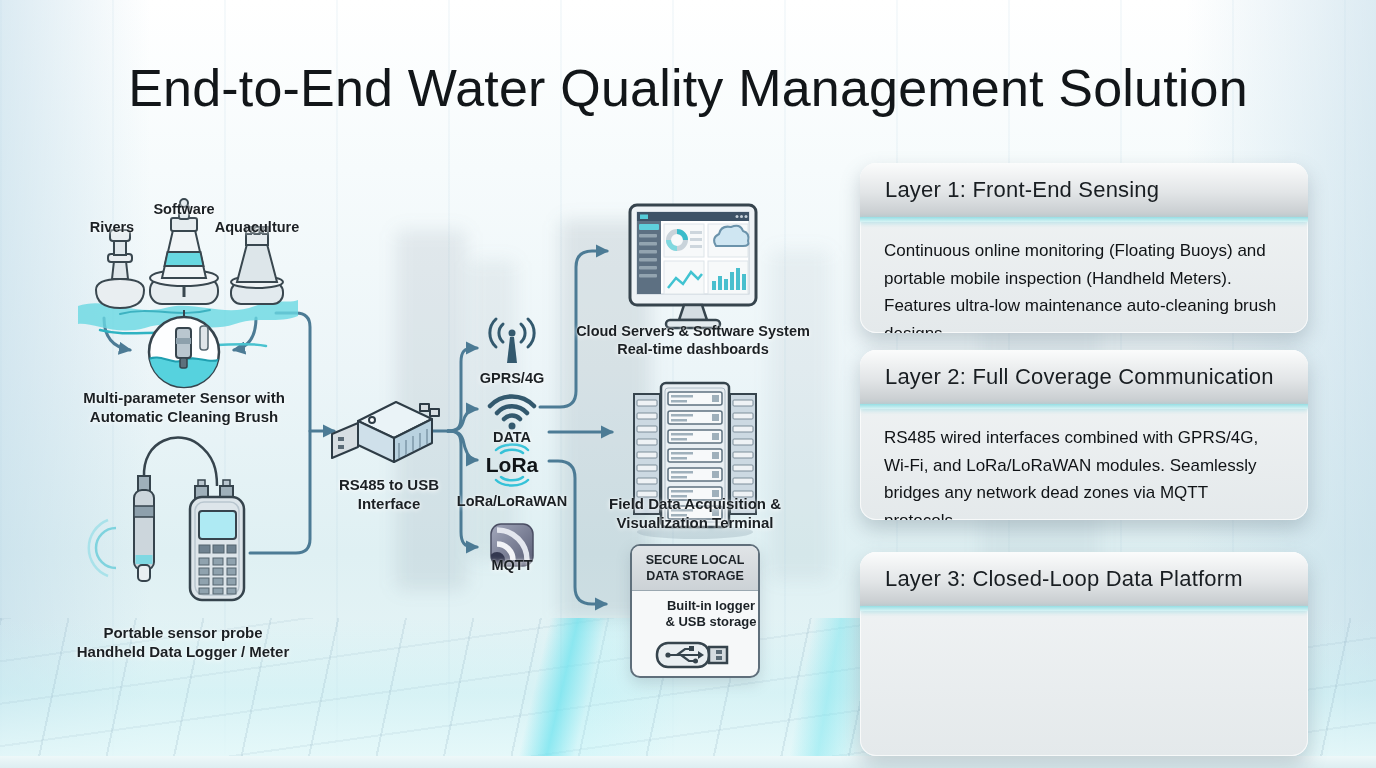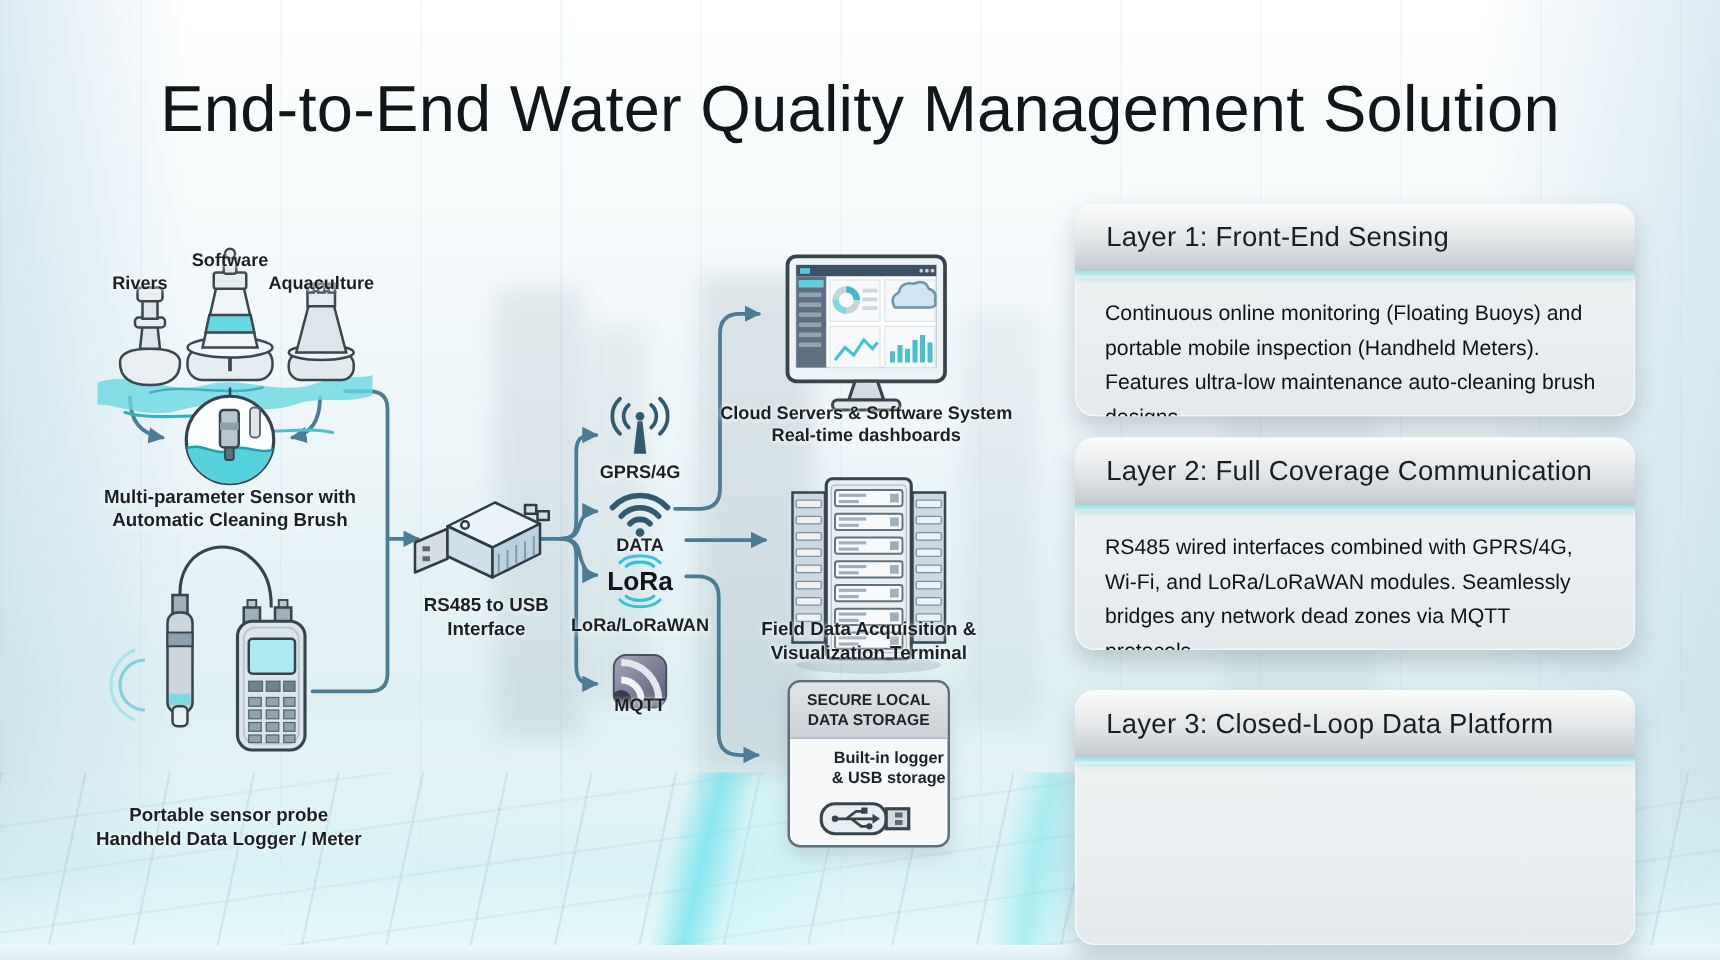--- a/index.html
+++ b/index.html
@@ -342,21 +342,21 @@
 
   <div class="lbl f14" style="left:112px;top:218px;">Rivers</div>
   <div class="lbl f14" style="left:184px;top:200px;">Software</div>
   <div class="lbl f14" style="left:257px;top:218px;">Aquaculture</div>
 
   <div class="lbl f15" style="left:184px;top:389px;">
     <div>Multi-parameter Sensor with</div>
     <div>Automatic Cleaning Brush</div>
   </div>
 
-  <div class="lbl f15" style="left:183px;top:644px;">
+  <div class="lbl f15" style="left:183px;top:624px;">
     <div>Portable sensor probe</div>
     <div>Handheld Data Logger / Meter</div>
   </div>
 
   <div class="lbl f15" style="left:389px;top:476px;">
     <div>RS485 to USB</div>
     <div>Interface</div>
   </div>
 
   <div class="lbl f14" style="left:512px;top:369px;">GPRS/4G</div>

